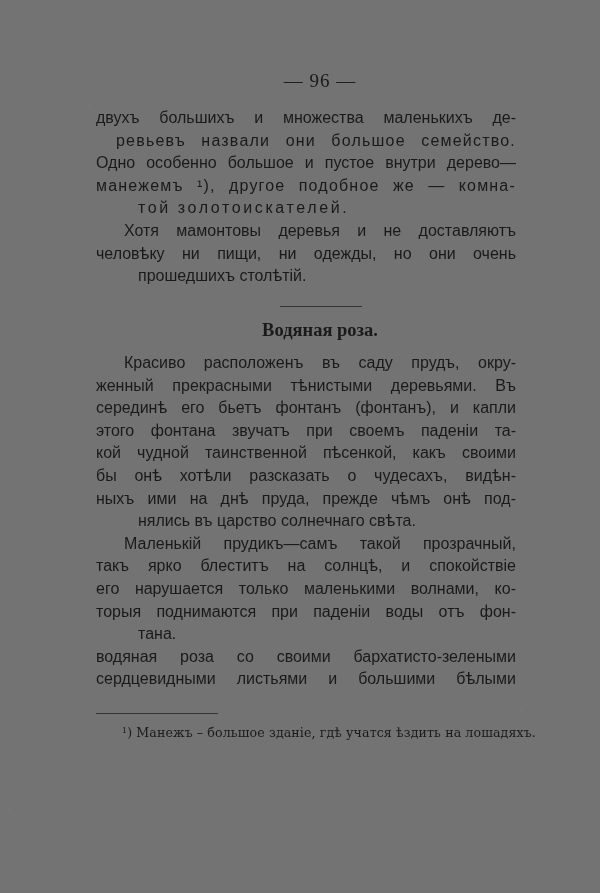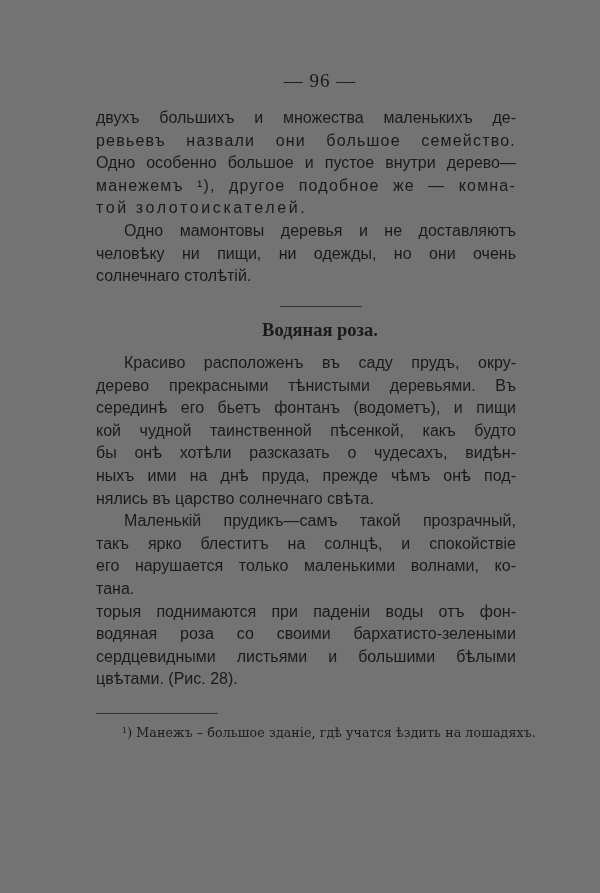--- a/index.html
+++ b/index.html
@@ -42,20 +42,21 @@
     }
     .line {
       display: block;
       white-space: nowrap;
       text-align: justify;
       text-align-last: justify;
       height: 22.6px;
     }
     .line.last {
       text-align-last: left;
+      margin-left: 42px;
     }
     .line.indent {
       padding-left: 28px;
     }
     .line.spaced {
       letter-spacing: 2.6px;
     }
     .rule {
       position: absolute;
       height: 0;
@@ -93,49 +94,49 @@
   </style>
 </head>
 <body>
 
 <div class="page">
 
   <div class="page-number">— 96 —</div>
 
   <div class="text-block" style="top:107px;">
     <span class="line">двухъ большихъ и множества маленькихъ де-</span>
-    <span class="line" style="letter-spacing:1.2px;">ревьевъ назвали они большое семейство.</span>
+    <span class="line" style="letter-spacing:1.2px;margin-left:20px;">ревьевъ назвали они большое семейство.</span>
     <span class="line">Одно особенно большое и пустое внутри дерево—</span>
     <span class="line" style="letter-spacing:1.2px;">манежемъ ¹), другое подобное же — комна-</span>
     <span class="line last spaced">той золотоискателей.</span>
-    <span class="line indent">Одно мамонтовы деревья и не доставляютъ</span>
+    <span class="line indent">Хотя мамонтовы деревья и не доставляютъ</span>
     <span class="line">человѣку ни пищи, ни одежды, но они очень</span>
-    <span class="line last">солнечнаго столѣтій.</span>
+    <span class="line last">прошедшихъ столѣтій.</span>
   </div>
 
   <div class="rule section"></div>
 
   <div class="heading">Водяная роза.</div>
 
   <div class="text-block" style="top:352px;">
     <span class="line indent">Красиво расположенъ въ саду прудъ, окру-</span>
-    <span class="line">дерево прекрасными тѣнистыми деревьями. Въ</span>
-    <span class="line">серединѣ его бьетъ фонтанъ (водометъ), и пищи</span>
-    <span class="line">кой чудной таинственной пѣсенкой, какъ будто</span>
+    <span class="line">женный прекрасными тѣнистыми деревьями. Въ</span>
+    <span class="line">серединѣ его бьетъ фонтанъ (фонтанъ), и капли</span>
+    <span class="line">этого фонтана звучатъ при своемъ паденіи та-</span>
+    <span class="line">кой чудной таинственной пѣсенкой, какъ своими</span>
     <span class="line">бы онѣ хотѣли разсказать о чудесахъ, видѣн-</span>
     <span class="line">ныхъ ими на днѣ пруда, прежде чѣмъ онѣ под-</span>
     <span class="line last">нялись въ царство солнечнаго свѣта.</span>
     <span class="line indent">Маленькій прудикъ—самъ такой прозрачный,</span>
     <span class="line">такъ ярко блеститъ на солнцѣ, и спокойствіе</span>
     <span class="line">его нарушается только маленькими волнами, ко-</span>
+    <span class="line">торыя поднимаются при паденіи воды отъ фон-</span>
     <span class="line last">тана.</span>
-    <span class="line">торыя поднимаются при паденіи воды отъ фон-</span>
     <span class="line">водяная роза со своими бархатисто-зелеными</span>
     <span class="line">сердцевидными листьями и большими бѣлыми</span>
-    <span class="line last">цвѣтами. (Рис. 28).</span>
   </div>
 
   <div class="rule footnote"></div>
 
   <div class="footnote"><sup>1</sup><span>) Манежъ – большое зданіе, гдѣ учатся ѣздить на лошадяхъ.</span></div>
 
   <div class="speck" style="left:132px;top:75px;"></div>
   <div class="speck" style="left:88px;top:104px;"></div>
   <div class="speck" style="left:370px;top:302px;"></div>
   <div class="speck" style="left:100px;top:372px;"></div>

